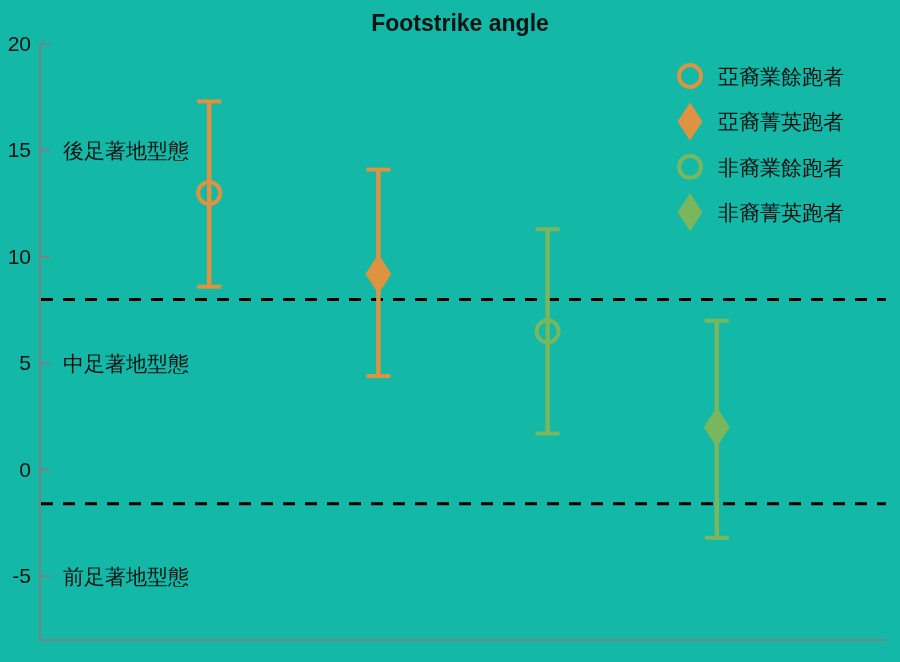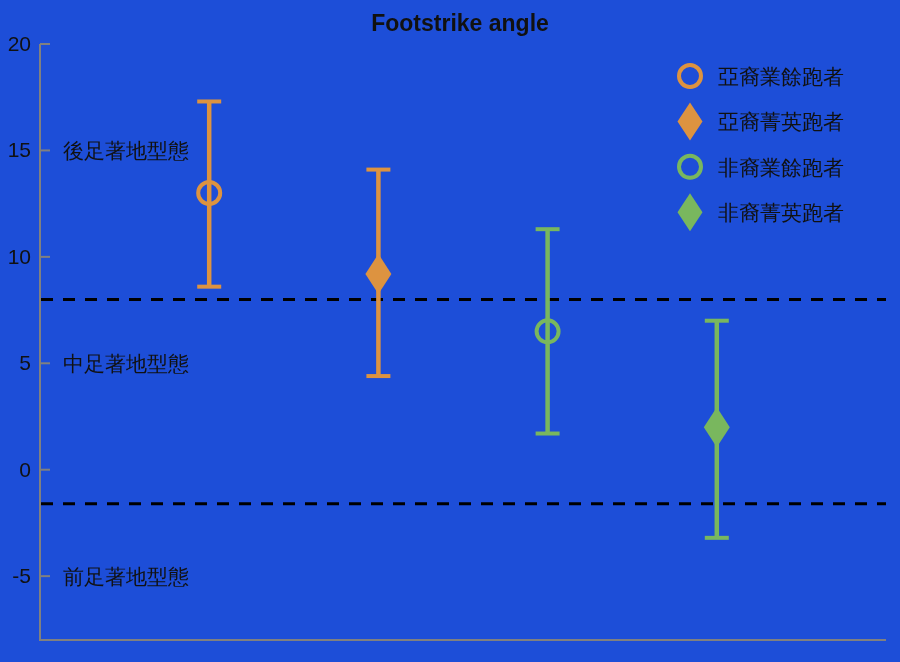--- a/index.html
+++ b/index.html
@@ -1,20 +1,20 @@
 <!DOCTYPE html>
 <html><head>
 <meta charset="utf-8">
 <style>
   html, body { margin: 0; padding: 0; background: #ffffff; }
   .figure {
     position: relative;
     width: 900px;
     height: 662px;
-    background: #1d4ed8;
+    background: #14b8a6;
     overflow: hidden;
   }
   svg text {
     font-family: "Liberation Sans", "DejaVu Sans", sans-serif;
   }
   .chart-title {
     font-weight: bold;
     font-size: 23px;
     fill: #111111;
   }

